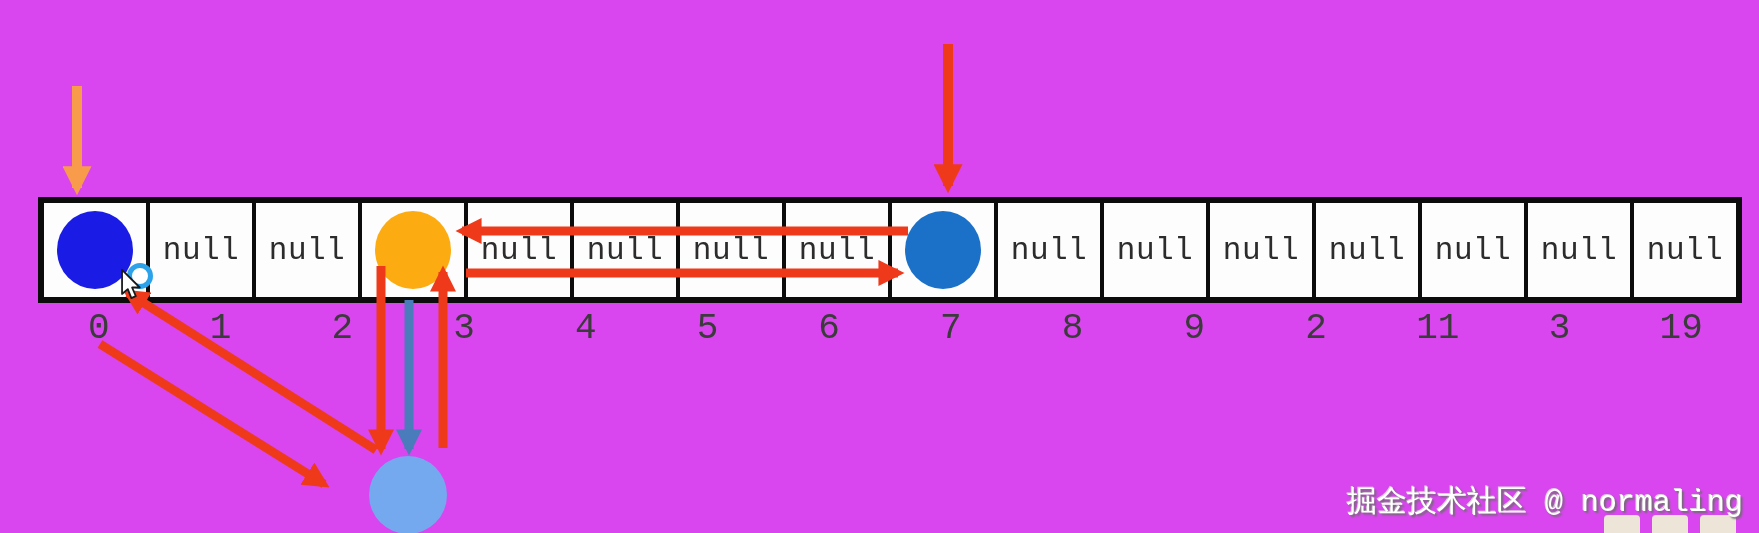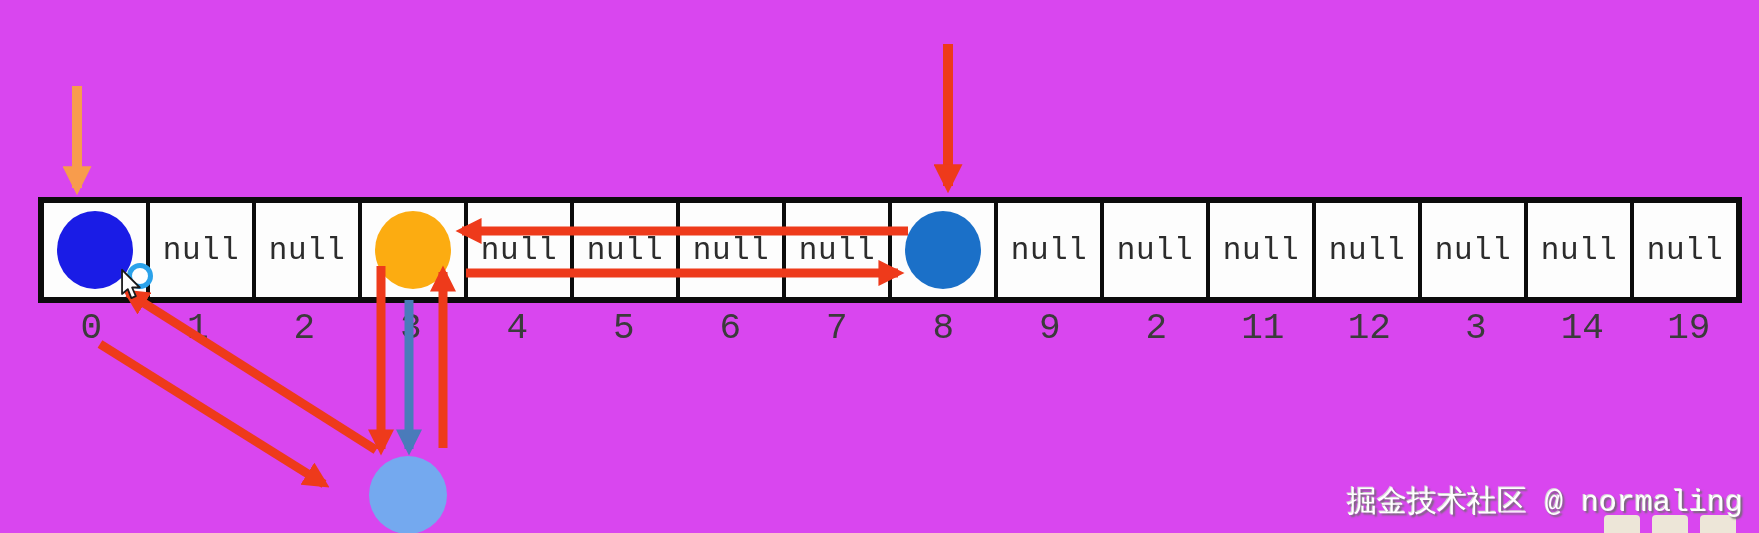--- a/index.html
+++ b/index.html
@@ -148,23 +148,21 @@
     <span class="idx">2</span>
     <span class="idx">3</span>
     <span class="idx">4</span>
     <span class="idx">5</span>
     <span class="idx">6</span>
     <span class="idx">7</span>
     <span class="idx">8</span>
     <span class="idx">9</span>
     <span class="idx">2</span>
     <span class="idx">11</span>
-    <span class="idx">12</span>
     <span class="idx">3</span>
-    <span class="idx">14</span>
     <span class="idx">19</span>
   </div>
 
   <div class="detached-node"></div>
 
   <div class="partial-watermark">
     <span></span>
       <span></span>
       <span></span>
   </div>

